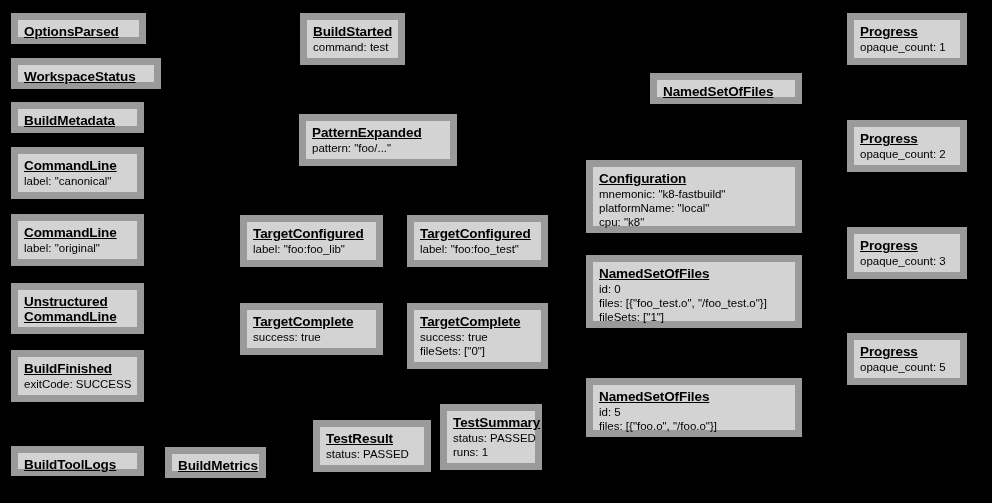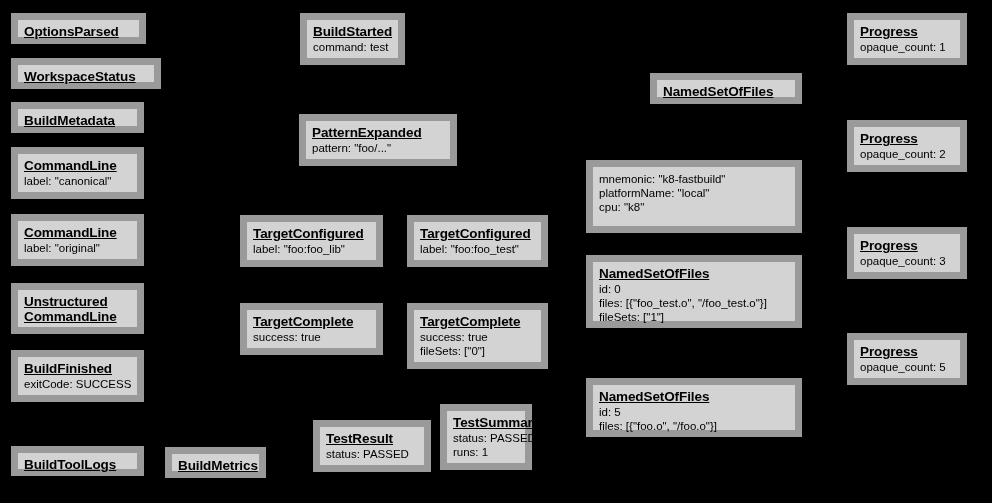--- a/index.html
+++ b/index.html
@@ -121,31 +121,32 @@
         <div class="node-field">success: true</div>
         <div class="node-field">fileSets: ["0"]</div>
       </div>
     </div>
     <div class="node" style="left: 313px; top: 420px; width: 118px; height: 52px; background: rgb(211, 211, 211); border-color: rgb(154, 154, 154); color: rgb(0, 0, 0);">
       <div class="node-title">TestResult</div>
       <div class="node-fields">
         <div class="node-field">status: PASSED</div>
       </div>
     </div>
-    <div class="node" style="left: 440px; top: 404px; width: 92px; height: 66px; background: rgb(211, 211, 211); border-color: rgb(154, 154, 154); color: rgb(0, 0, 0);">
+    <div class="node" style="left: 440px; top: 404px; width: 102px; height: 66px; background: rgb(211, 211, 211); border-color: rgb(154, 154, 154); color: rgb(0, 0, 0);">
       <div class="node-title">TestSummary</div>
       <div class="node-fields">
         <div class="node-field">status: PASSED</div>
         <div class="node-field">runs: 1</div>
       </div>
     </div>
     <div class="node" style="left: 650px; top: 73px; width: 152px; height: 31px; background: rgb(211, 211, 211); border-color: rgb(154, 154, 154); color: rgb(0, 0, 0);">
       <div class="node-title">NamedSetOfFiles</div>
     </div>
     <div class="node" style="left: 586px; top: 160px; width: 216px; height: 73px; background: rgb(211, 211, 211); border-color: rgb(154, 154, 154); color: rgb(0, 0, 0);">
+      <div class="node-title">Configuration</div>
       <div class="node-fields">
         <div class="node-field">mnemonic: "k8-fastbuild"</div>
         <div class="node-field">platformName: "local"</div>
         <div class="node-field">cpu: "k8"</div>
       </div>
     </div>
     <div class="node" style="left: 586px; top: 255px; width: 216px; height: 73px; background: rgb(211, 211, 211); border-color: rgb(154, 154, 154); color: rgb(0, 0, 0);">
       <div class="node-title">NamedSetOfFiles</div>
       <div class="node-fields">
         <div class="node-field">id: 0</div>

